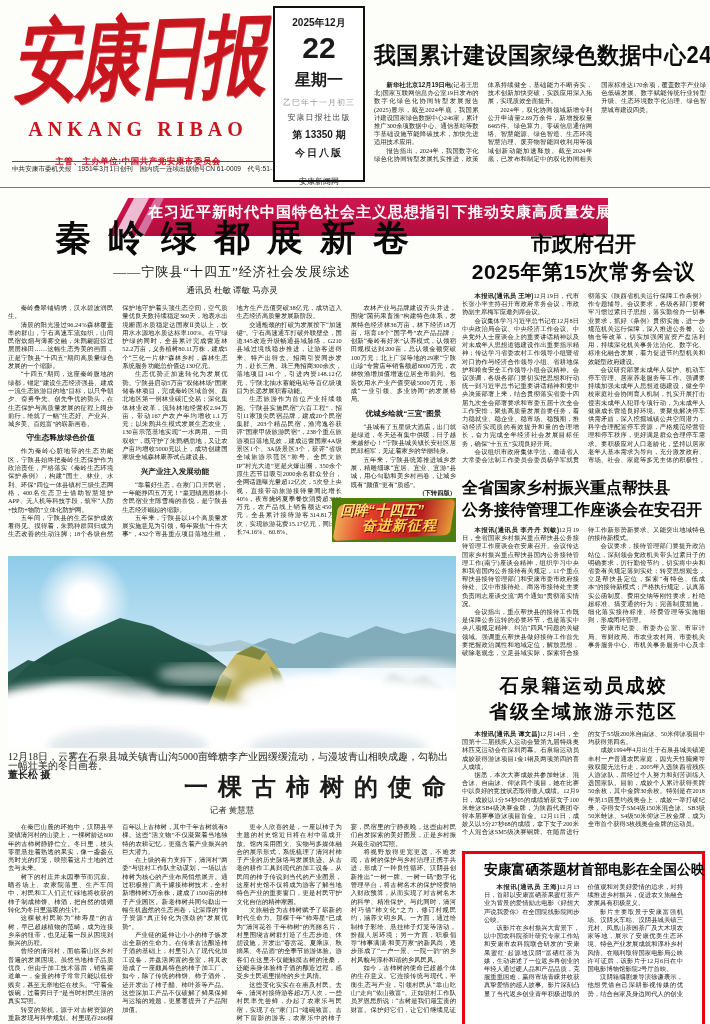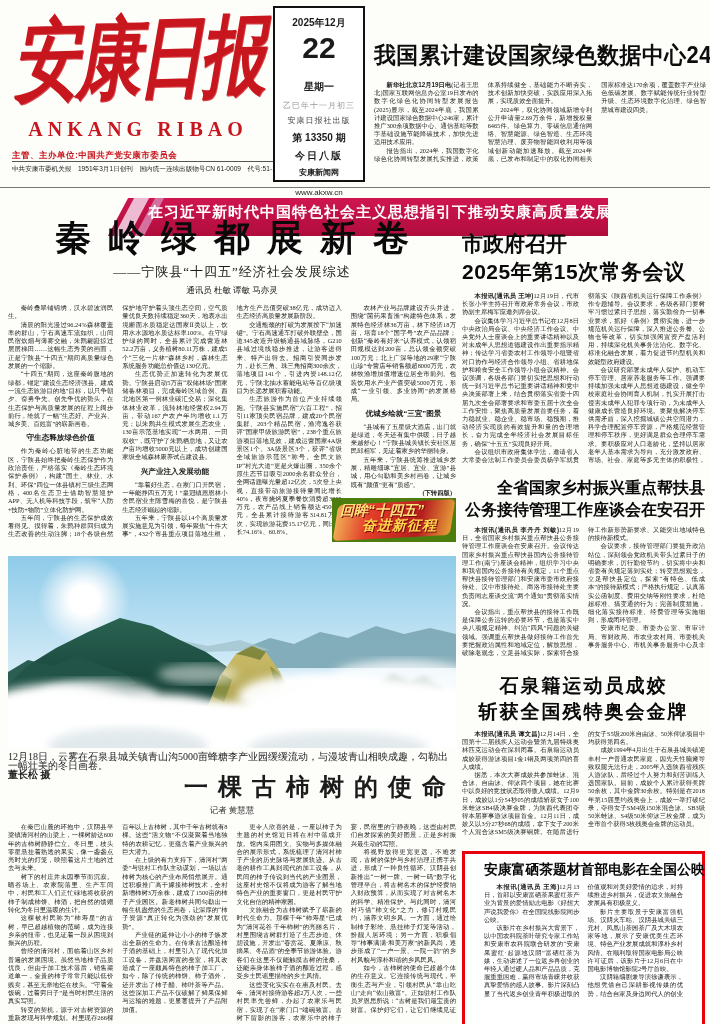--- a/index.html
+++ b/index.html
@@ -11,36 +11,36 @@
   .abs{position:absolute;}
   
   .calligraphy{
     left:12px;top:2px;font-size:84px;font-weight:900;font-style:italic;
     color:#c8161e;letter-spacing:-4px;white-space:nowrap;
     transform:scale(0.78,1.05) rotate(-1deg);transform-origin:left top;
     font-family:"DejaVu Serif",serif;text-shadow:1px 1px 0 #d84b50;
   }
   .latin{left:12px;top:118px;width:252px;text-align:center;color:#c8161e;
     font:bold 20px "Liberation Serif",serif;letter-spacing:5px;}
-  .organizer{left:12px;top:150px;width:252px;text-align:left;color:#c8161e;
+  .organizer{left:12px;top:156px;width:252px;text-align:center;color:#c8161e;
     font:bold 8.5px "Liberation Sans",sans-serif;letter-spacing:0.5px;}
   .mast-footer{left:12px;top:161px;width:280px;border-top:1px solid #555;
     padding-top:3px;font-size:6.6px;color:#222;white-space:nowrap;
     font-family:"Liberation Sans",sans-serif;}
   
   .date-box{left:273px;top:6px;width:88px;height:172px;border:2px solid #111;
     text-align:center;font-family:"Liberation Sans",sans-serif;background:#fff;}
   .db-ym{margin-top:8px;font-size:10px;font-weight:bold;}
   .db-day{font-size:30px;font-weight:bold;line-height:32px;margin-top:2px;}
-  .db-week{font-size:10px;font-weight:bold;margin-top:16px;}
+  .db-week{font-size:16px;font-weight:bold;margin-top:6px;}
   .db-lunar{font-size:8px;color:#999;margin-top:6px;letter-spacing:1px;}
   .db-pub{font-size:8px;color:#444;margin-top:4px;letter-spacing:1px;}
   .db-issue{font-size:10px;font-weight:bold;margin-top:5px;}
   .db-pages{font-size:10px;font-weight:bold;margin-top:4px;letter-spacing:2px;}
-  .db-site{font-size:8px;font-weight:bold;margin-top:4px;text-align:center;}
+  .db-site{font-size:8px;font-weight:normal;margin-top:16px;text-align:center;}
   .db-url{font-size:8px;margin-top:10px;}
   
   .top-story{left:374px;top:40px;width:332px;}
   .ts-head{font:900 23px "Liberation Sans",sans-serif;white-space:nowrap;
     transform:scaleX(0.95);transform-origin:left;letter-spacing:0.5px;color:#0d0d0d;}
   .ts-body{margin-top:10px;height:86px;column-count:3;column-gap:9px;column-fill:auto;
     font-size:6.3px;line-height:8.2px;text-align:justify;overflow:hidden;}
   .rule{left:0;top:187px;width:710px;height:1px;background:#777;}
   
   .banner{left:102px;top:198px;width:506px;height:38px;
@@ -86,27 +86,27 @@
   .cap-credit{white-space:nowrap;font-weight:bold;}
   
   .persimmon{left:8px;top:772px;width:448px;}
   .p-head{text-align:right;font:900 24px "Liberation Serif",serif;
     letter-spacing:10px;text-indent:10px;line-height:30px;}
   .p-by{text-align:center;font-size:8.5px;margin-top:3px;color:#333;}
   .p-body{margin-top:6px;height:200px;column-count:4;column-gap:9px;column-fill:auto;
     font-size:6.35px;line-height:8.3px;text-align:justify;overflow:hidden;}
   
   .gov{left:462px;top:230px;width:243px;}
-  .g1,.g2{text-align:left;font-family:"Liberation Sans",sans-serif;font-weight:900;color:#0a0a0a;}
+  .g1,.g2{text-align:center;font-family:"Liberation Sans",sans-serif;font-weight:900;color:#0a0a0a;}
   .g1{font-size:21px;line-height:27px;}
   .g2{font-size:21px;line-height:29px;letter-spacing:0.5px;}
   .gov-body{margin-top:6px;height:176px;column-count:2;column-gap:9px;column-fill:auto;
     font-size:6.3px;line-height:8.2px;text-align:justify;overflow:hidden;}
   .reception{left:462px;top:477px;width:243px;}
-  .r1,.r2{text-align:right;font:900 16px "Liberation Sans",sans-serif;line-height:22px;color:#0a0a0a;}
+  .r1,.r2{text-align:left;font:900 16px "Liberation Sans",sans-serif;line-height:22px;color:#0a0a0a;}
   .rec-body{margin-top:5px;height:138px;column-count:2;column-gap:9px;column-fill:auto;
     font-size:6.3px;line-height:8.2px;text-align:justify;overflow:hidden;}
   .athlete{left:462px;top:673px;width:243px;}
   .a1,.a2{text-align:center;font:900 19px "Liberation Sans",sans-serif;line-height:26px;
     letter-spacing:2px;color:#0a0a0a;}
   .ath-body{margin-top:5px;height:110px;column-count:2;column-gap:9px;column-fill:auto;
     font-size:6.3px;line-height:8.2px;text-align:justify;overflow:hidden;}
   .movie{left:462px;top:851px;width:243px;border:3.5px solid #e8000d;
     background:#fff;padding:6px 19px;box-sizing:border-box;height:180px;}
   .m-head{text-align:center;font:900 13.8px "Liberation Sans",sans-serif;line-height:19px;
@@ -280,21 +280,21 @@
   <div class="rec-body cols">
       <p><b>本报讯(通讯员 李丹丹 刘敏)</b>12月19日，全省国家乡村振兴重点帮扶县公务接待管理工作座谈会在安康召开。会议传达国家乡村振兴重点帮扶县国内公务接待管理工作(南宁)座谈会精神，组织学习中央和我省国内公务接待有关规定，11个重点帮扶县接待管理部门和安康市委市政府接待处、汉中市接待处、商洛市接待处主要负责同志座谈交流“两个通知”贯彻落实情况。</p>
       <p>会议指出，重点帮扶县的接待工作既是保障公务运转的必要环节，也是落实中央八项规定精神、纠治“四风”问题的关键领域。强调重点帮扶县做好接待工作首先要把握政治属性和地域定位，解放思想，破除老观念，立足县域实际，探索符合接待工作新形势新要求、又能突出地域特色的接待新模式。</p>
       <p>会议要求，接待管理部门要提升政治站位，深刻领会党政机关带头过紧日子的明确要求，厉行勤俭节约，切实将中央和省委有关规定落到实处；转变思想观念，立足帮扶县定位，探索“有特色、低成本”的接待新模式；严格执行规定，认真落实公函制度、费用交纳等刚性要求，杜绝超标准、搞变通的行为；完善制度措施，细化落实接待标准、经费管理等实施细则，形成闭环管理。</p>
       <p>安康市纪委、市委办公室、市审计局、市财政局、市农业农村局、市委机关事务服务中心、市机关事务服务中心及非重点帮扶县接待管理部门负责同志参加或列席会议。</p>
     </div>
 </div>
 
 <div class="abs athlete">
   <div class="a1">石泉籍运动员成姣</div>
-  <div class="a2">斩获全国残特奥会金牌</div>
+  <div class="a2">省级全域旅游示范区</div>
   <div class="ath-body cols">
       <p><b>本报讯(通讯员 谭文昌)</b>12月14日，全国第十二届残疾人运动会暨第九届特殊奥林匹克运动会在深圳闭幕。石泉籍运动员成姣获得游泳项目1金1铜及两项第四的喜人成绩。</p>
       <p>据悉，本次大赛成姣共参加蛙泳、混合泳、自由泳、仰泳四个项目，她在比赛中以良好的竞技状态取得傲人成绩。12月9日，成姣以1分54秒05的成绩斩获女子100米蛙泳SB4级决赛金牌，为陕西代表团夺得本届赛事游泳项目首金。12月11日，成姣又以3分27秒68的成绩，拿下女子200米个人混合泳SM5级决赛铜牌。在随后进行的女子S5级200米自由泳、50米仰泳项目中均获得第四名。</p>
       <p>成姣1994年4月出生于石泉县城关镇迎丰村一户普通农民家庭，因先天性脑瘫导致双腿无法行走，2005年入选陕西省残疾人游泳队，后经过个人努力和刻苦训练入选国家队。目前，成姣个人累计获得奖牌50余枚，其中金牌30余枚。特别是在2018年第15届里约残奥会上，成姣一举打破纪录，夺得女子SM4级150米混合泳、SB3级50米蛙泳、S4级50米仰泳三枚金牌，成为全市首个获得3枚残奥会金牌的运动员。</p>
     </div>
 </div>
 
 <div class="abs movie">
   <div class="m-head">安康富硒茶题材首部电影在全国公映</div>
   <div class="m-body cols">

